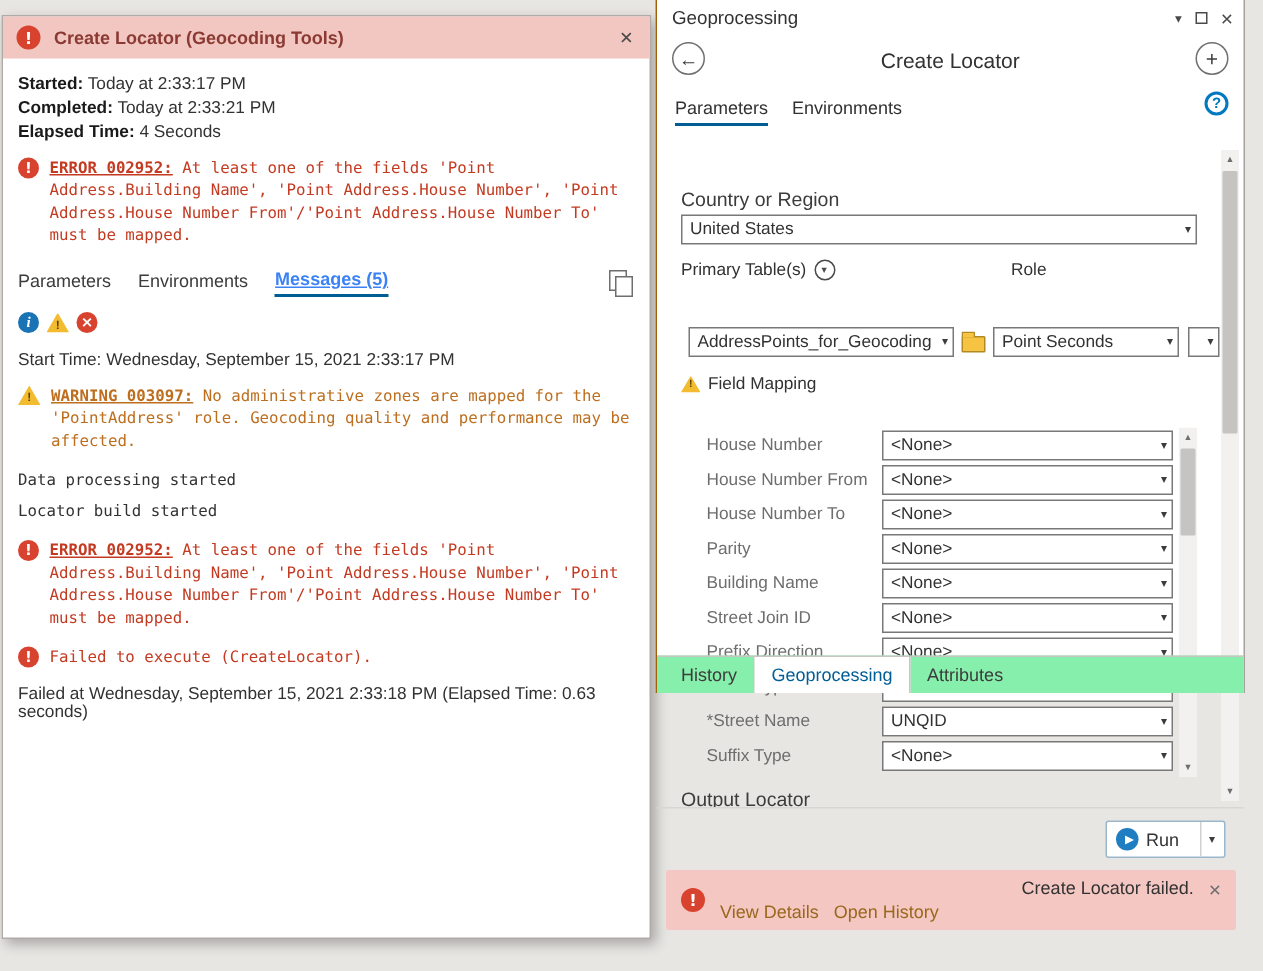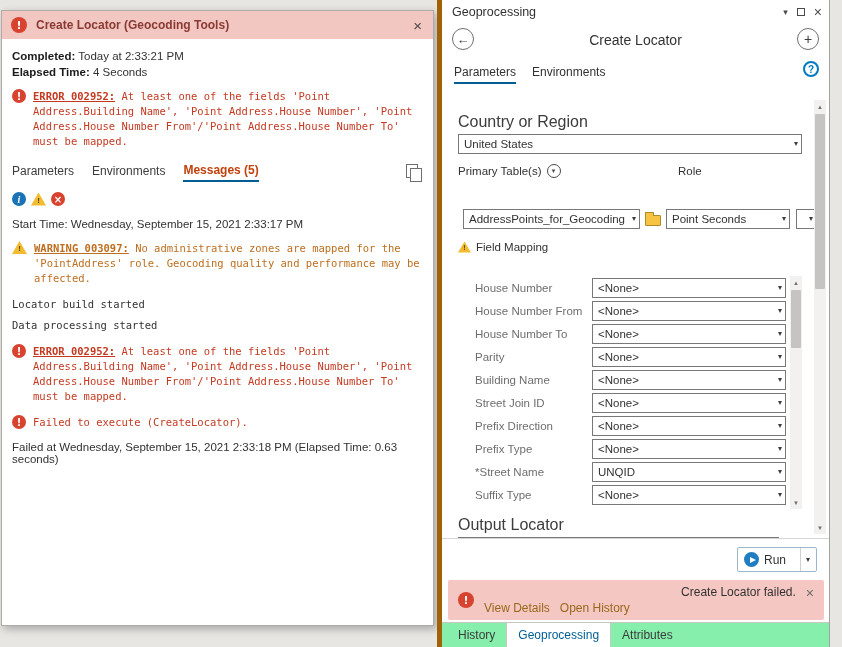--- a/index.html
+++ b/index.html
@@ -39,31 +39,31 @@
   .code { font-weight:bold; text-decoration:underline; }
   .tri {
     width:15px; height:13px; background:#f2bb30; flex:none;
     clip-path:polygon(50% 0, 100% 100%, 0 100%);
     display:inline-flex; align-items:flex-end; justify-content:center;
     color:#5a4300; font-size:8px; font-weight:bold; line-height:11px;
     font-family:"Liberation Sans", sans-serif;
   }
   .dlg-tabs { display:flex; align-items:center; gap:18px; margin-top:14px; font-size:12px; color:#3c3c3c; }
   .dlg-tab { padding-bottom:3px; cursor:default; }
-  .dlg-tab.active { color:#c2410c; border-bottom:2px solid #005e95; font-weight:bold; }
+  .dlg-tab.active { color:#3b82f6; border-bottom:2px solid #005e95; font-weight:bold;text-decoration:underline; }
   .copy-icon { margin-left:auto; position:relative; width:15px; height:17px; }
   .copy-icon::before { content:""; position:absolute; left:0; top:0; width:10px; height:12px; border:1px solid #6e6e6e; background:#fff; }
   .copy-icon::after  { content:""; position:absolute; left:4px; top:4px; width:10px; height:12px; border:1px solid #6e6e6e; background:#fff; }
   .msg-filter-row { display:flex; gap:5px; margin:10px 0 12px 0; align-items:center; }
   .start-time { font-size:11.5px; margin:10px 0 4px 0; }
   .failed-at { font-size:11.5px; margin-top:10px; width:390px; }
   
   .pane {
-    position:absolute; left:437px; top:0; width:393px; height:647px;
-    background:#fff; border-left:5px solid #a16207; border-right:1px solid #a5a19c;
+    position:absolute; left:437px; top:0; width:393px; height:462px;
+    background:#fff; border-left:1px solid #a16207; border-right:1px solid #a5a19c;
   }
   .pane-titlebar { height:22px; display:flex; align-items:center; padding:2px 7px 0 10px; font-size:12.5px; }
   .pane-titlebar .t { flex:1; }
   .win-icons { display:flex; align-items:center; gap:9px; color:#4a4a4a; }
   .win-caret { font-size:9px; }
   .win-box { width:8px; height:8px; border:1px solid #4a4a4a; }
   .win-close { font-size:14px; line-height:1; }
   .pane-nav { height:36px; position:relative; }
   .circle-btn {
     position:absolute; width:22px; height:22px; border:1px solid #707070; border-radius:50%;
@@ -74,21 +74,21 @@
   .pane-title { text-align:center; line-height:36px; font-size:14px; color:#323232; }
   .pane-tabs { height:26px; display:flex; align-items:flex-end; gap:16px; padding:0 12px; font-size:12px; position:relative; }
   .pane-tab { padding-bottom:5px; cursor:default; }
   .pane-tab.active { padding-bottom:3px; border-bottom:2px solid #005e95; }
   .help-btn {
     position:absolute; right:10px; top:3px; width:16px; height:16px; border-radius:50%;
     border:2px solid #0079c1; color:#0079c1; font-weight:bold; font-size:10px;
     display:flex; align-items:center; justify-content:center;
   }
   .pane-content { position:absolute; top:100px; left:0; width:378px; height:438px; overflow:hidden; padding:2px 18px 0 16px; }
-  .p-label { font-size:16px; color:#3c3c3c; margin:11px 0 3px 0; }
+  .p-label { font-size:13px; color:#3c3c3c; margin:23px 0 3px 0; }
   .combo {
     height:20px; border:1px solid #787878; background:#fff; display:flex; align-items:center;
     padding:0 14px 0 5px; font-size:11.5px; color:#323232; position:relative;
   }
   .combo::after { content:"▾"; position:absolute; right:3px; top:4px; font-size:8px; color:#3c3c3c; }
   .pt-head { display:flex; align-items:center; margin-top:10px; font-size:11.5px; }
   .chev-circle { width:14px; height:14px; border:1px solid #4a4a4a; border-radius:50%; margin-left:5px;
     display:inline-flex; align-items:center; justify-content:center; font-size:7px; color:#4a4a4a; }
   .role-head { margin-left:auto; width:124px; }
   .pt-grid { display:flex; gap:5px; margin-top:4px; }
@@ -148,20 +148,24 @@
 <body>
 
 <div class="dialog">
   <div class="dialog-header">
     <span class="badge b16">!</span>
     <span class="dialog-title">Create Locator (Geocoding Tools)</span>
     <span class="dialog-close">×</span>
   </div>
   <div class="dialog-body">
     <div class="meta-line">
+      <b>Started:</b>
+      <span>Today at 2:33:17 PM</span>
+    </div>
+    <div class="meta-line">
       <b>Completed:</b>
       <span>Today at 2:33:21 PM</span>
     </div>
     <div class="meta-line">
       <b>Elapsed Time:</b>
       <span>4 Seconds</span>
     </div>
 
     <div class="msg error">
       <span class="badge b14">!</span>
@@ -182,24 +186,24 @@
     </div>
 
     <div class="start-time">Start Time: Wednesday, September 15, 2021 2:33:17 PM</div>
 
     <div class="msg warning">
       <span class="tri">!</span>
       <span class="msg-text"><span class="code">WARNING 003097:</span> <span>No administrative zones are mapped for the 'PointAddress' role. Geocoding quality and performance may be affected.</span></span>
     </div>
 
     <div class="msg plain">
+      <span class="msg-text">Data processing started</span>
+    </div>
+    <div class="msg plain">
       <span class="msg-text">Locator build started</span>
-    </div>
-    <div class="msg plain">
-      <span class="msg-text">Data processing started</span>
     </div>
 
     <div class="msg error">
       <span class="badge b14">!</span>
       <span class="msg-text"><span class="code">ERROR 002952:</span> <span>At least one of the fields 'Point Address.Building Name', 'Point Address.House Number', 'Point Address.House Number From'/'Point Address.House Number To' must be mapped.</span></span>
     </div>
 
     <div class="msg error">
       <span class="badge b14">!</span>
       <span class="msg-text">Failed to execute (CreateLocator).</span>

